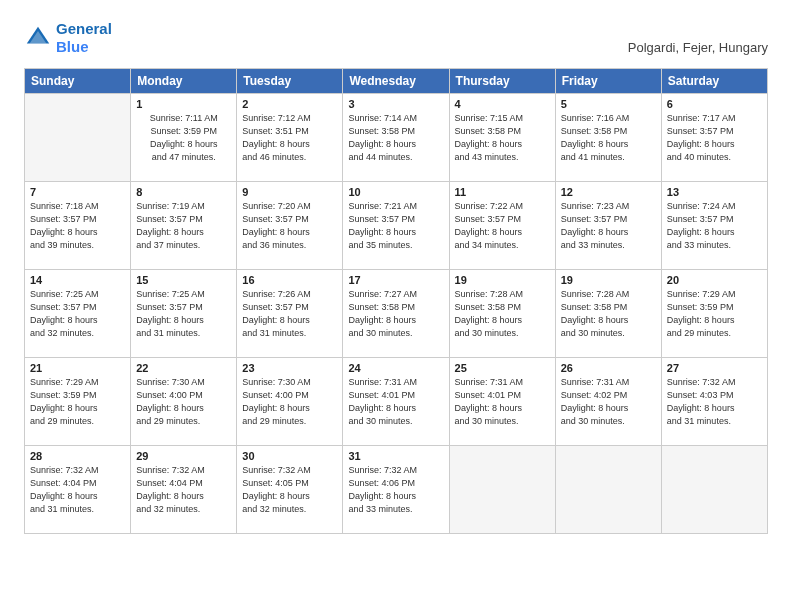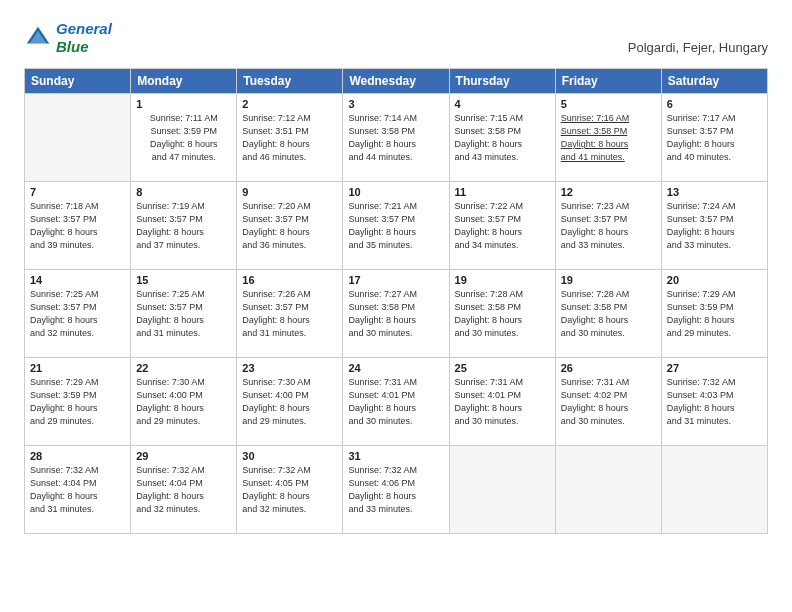--- a/index.html
+++ b/index.html
@@ -25,21 +25,20 @@
     .logo {
       display: flex;
       align-items: center;
       gap: 4px;
     }
     .logo-text {
       font-size: 15px;
       font-weight: bold;
       color: #333;
       line-height: 1.2;
-      font-style: italic;
     }
     .logo-text span {
       color: #1a6bb5;
     }
     .logo-icon {
       width: 28px;
       height: 28px;
     }
     .title-block {
       text-align: right;
@@ -99,21 +98,21 @@
 
 <div class="page">
   <div class="header">
     <div class="logo">
       <svg class="logo-icon" viewBox="0 0 40 40">
         <polygon points="20,4 36,28 4,28" fill="#1a6bb5"></polygon>
         <polygon points="20,10 32,28 8,28" fill="#fff" opacity="0.3"></polygon>
       </svg>
       <div class="logo-text">
         <div><span>General</span></div>
-        <div><span style="color:#15803d">Blue</span></div>
+        <div><span style="color:#3b82f6">Blue</span></div>
       </div>
     </div>
     <div class="title-block">
       <div class="location">Polgardi, Fejer, Hungary</div>
     </div>
   </div>
 
   <table class="calendar">
     <thead>
       <tr>
@@ -152,21 +151,21 @@
           </td>
           <td>
             <span class="day-num">4</span>
             <div class="day-info" style="white-space: pre-line;">Sunrise: 7:15 AM
 Sunset: 3:58 PM
 Daylight: 8 hours
 and 43 minutes.</div>
           </td>
           <td>
             <span class="day-num">5</span>
-            <div class="day-info" style="white-space: pre-line; text-decoration: underline;">Sunrise: 7:16 AM
+            <div class="day-info" style="white-space: pre-line;">Sunrise: 7:16 AM
 Sunset: 3:58 PM
 Daylight: 8 hours
 and 41 minutes.</div>
           </td>
           <td>
             <span class="day-num">6</span>
             <div class="day-info" style="white-space: pre-line;">Sunrise: 7:17 AM
 Sunset: 3:57 PM
 Daylight: 8 hours
 and 40 minutes.</div>

